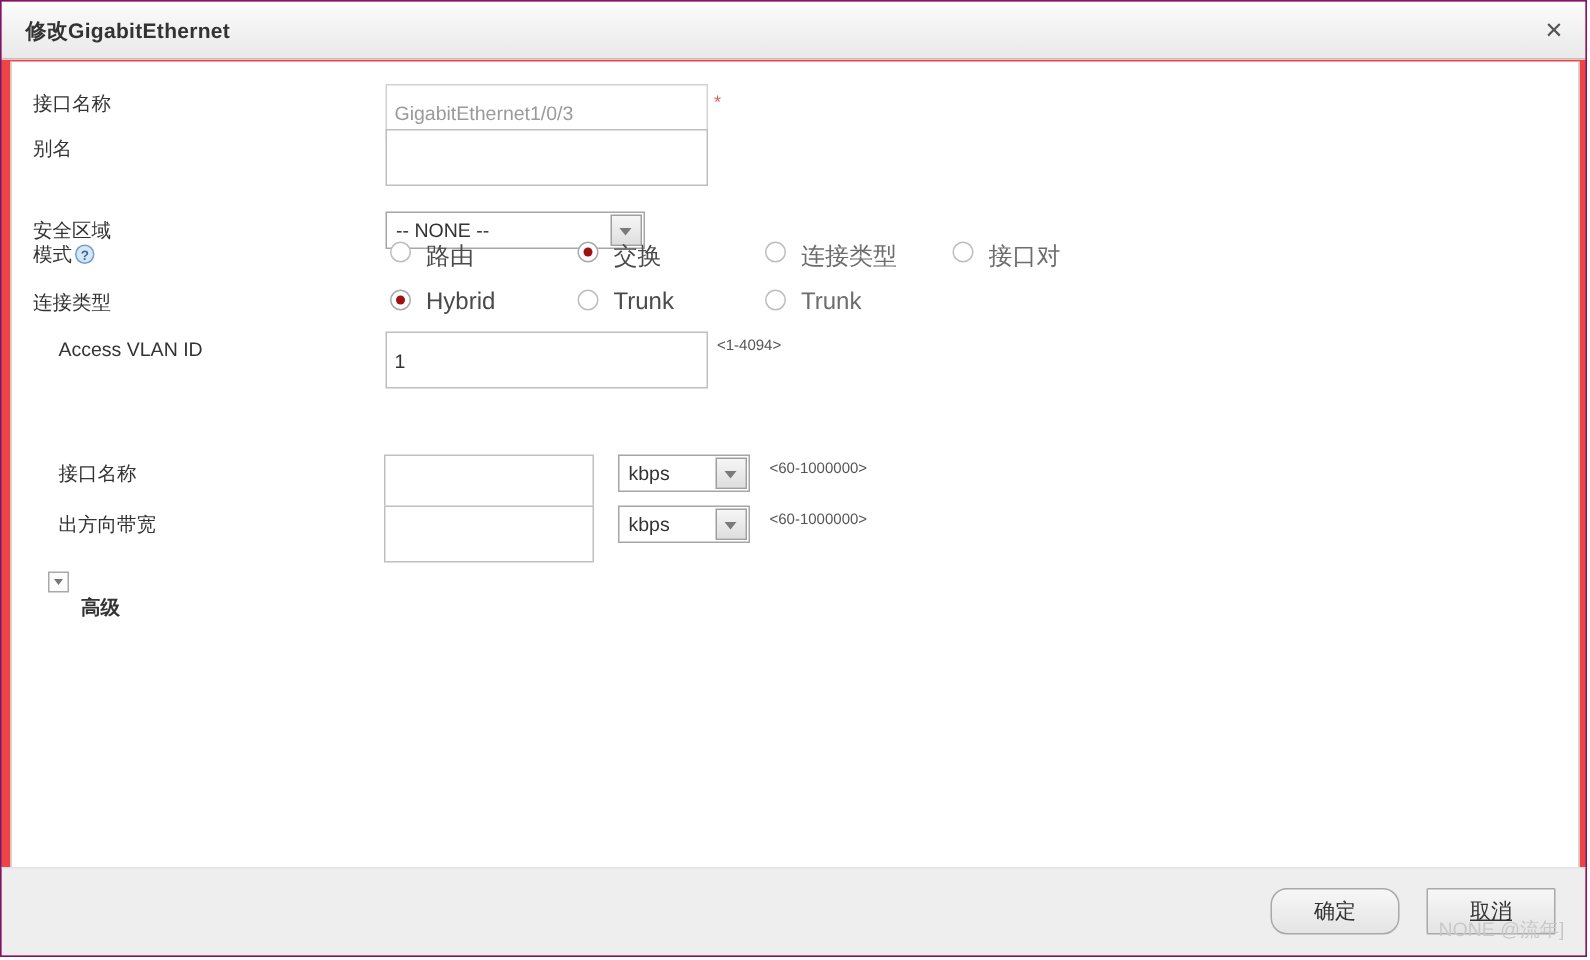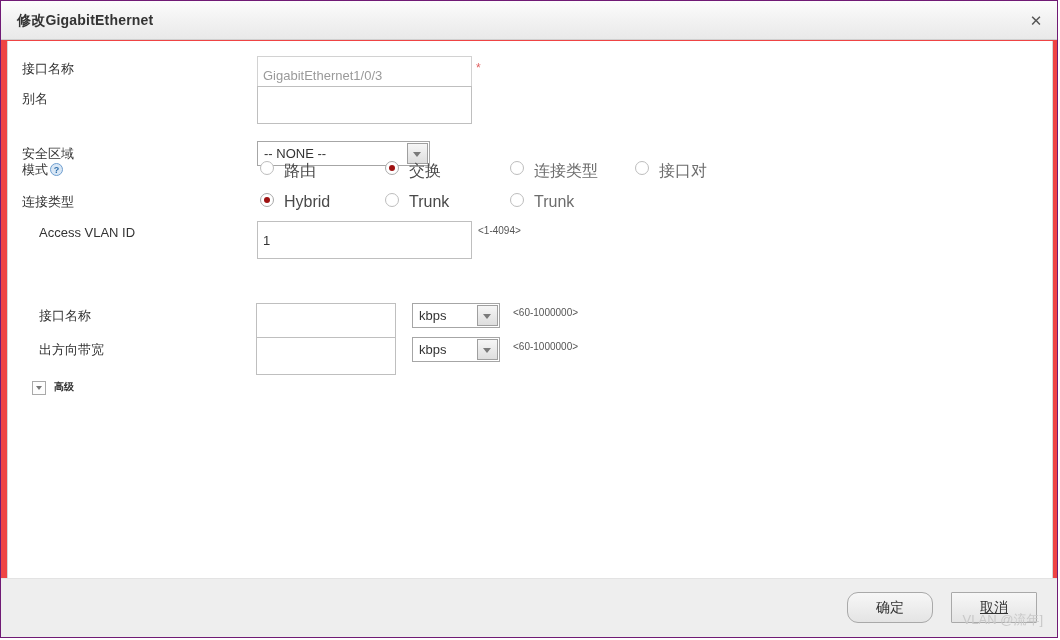--- a/index.html
+++ b/index.html
@@ -258,22 +258,22 @@
     top: 4px;
     width: 0;
     height: 0;
     border-left: 3.5px solid transparent;
     border-right: 3.5px solid transparent;
     border-top: 4.5px solid #777777;
   }
   .expander .etext {
     position: absolute;
     left: 32px;
-    top: 4px;
-    font-size: 10px;
+    top: 20px;
+    font-size: 13px;
     font-weight: bold;
     color: #333333;
   }
 
   
   .footer {
     position: absolute;
     left: 0;
     right: 0;
     bottom: 0;
@@ -409,16 +409,16 @@
         <span class="ebox"></span>
         <span class="etext">高级</span>
       </div>
     </div>
 
   </div>
 
   <div class="footer">
     <button class="btn ok">确定</button>
     <button class="btn cancel">取消</button>
-    <div class="watermark">VLAN @流年]</div>
+    <div class="watermark">NONE @流年]</div>
   </div>
 
 </div>
 
 </body></html>

